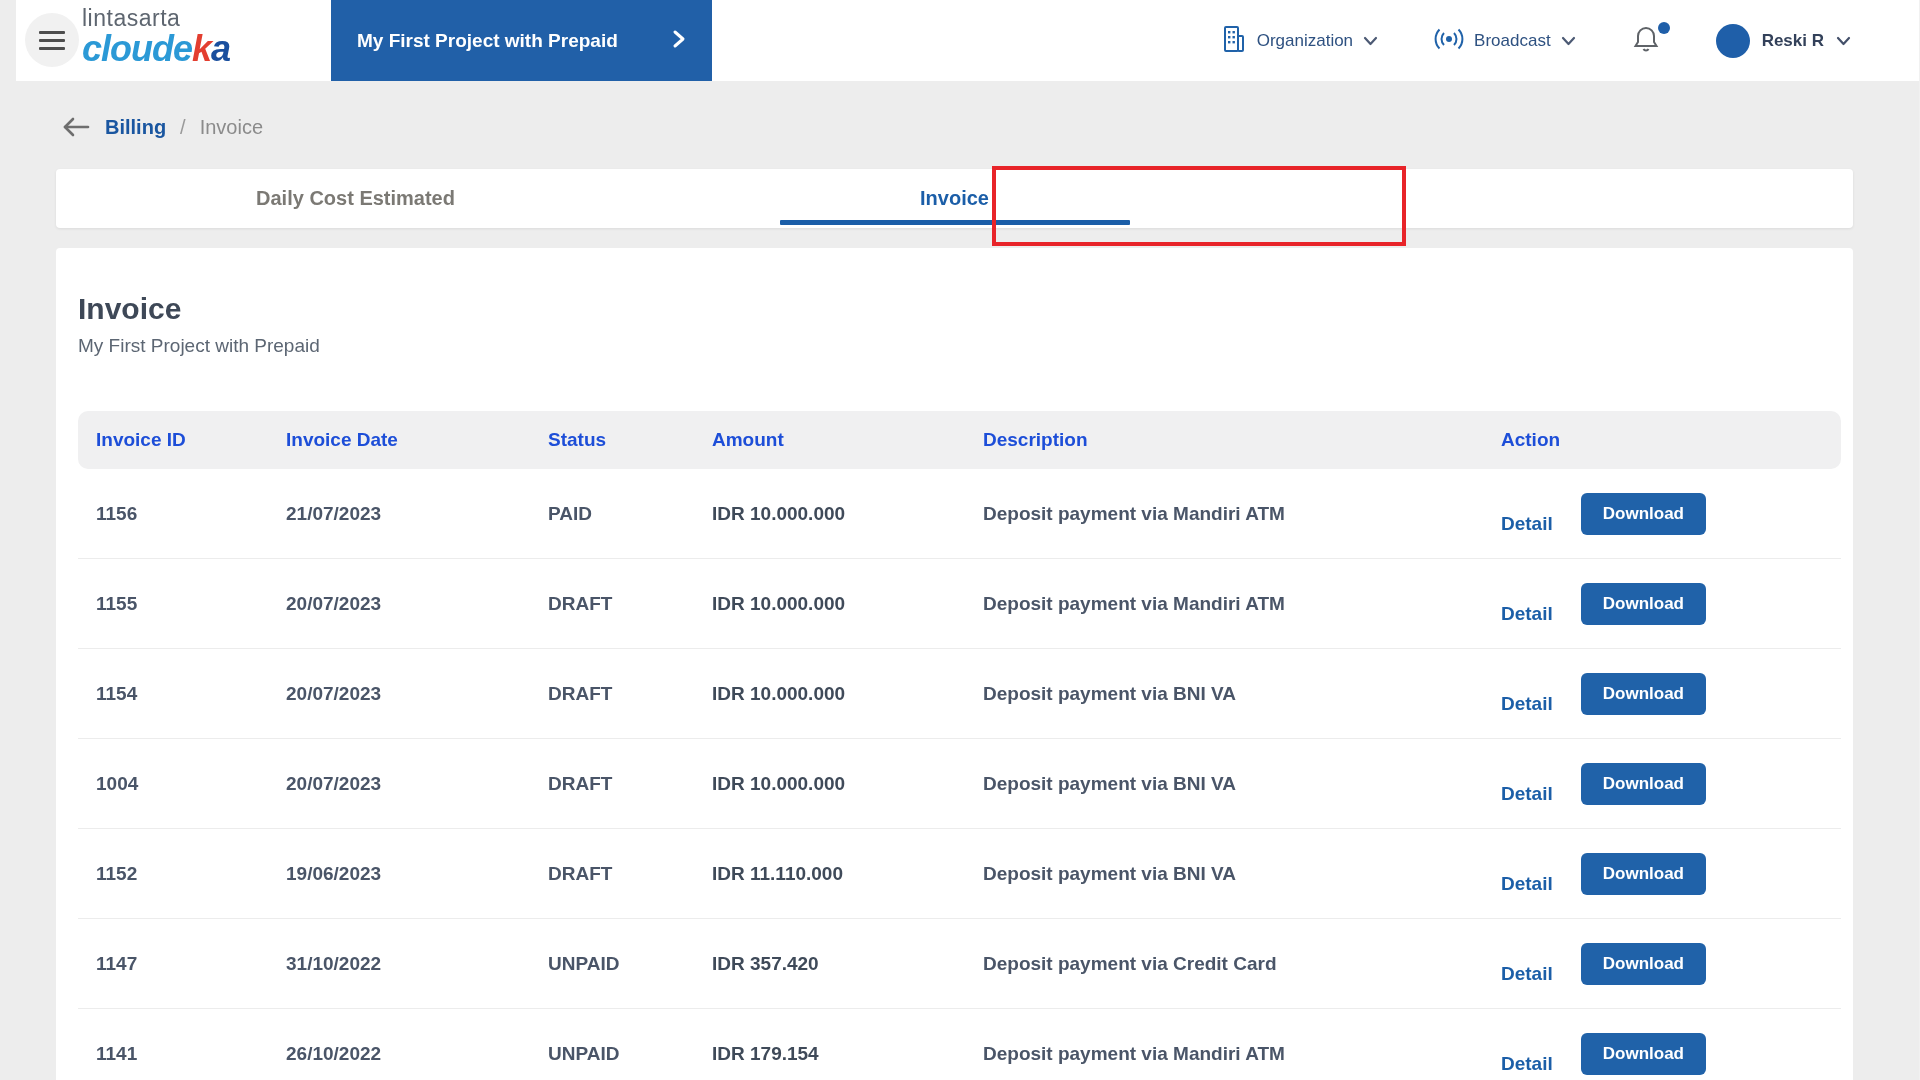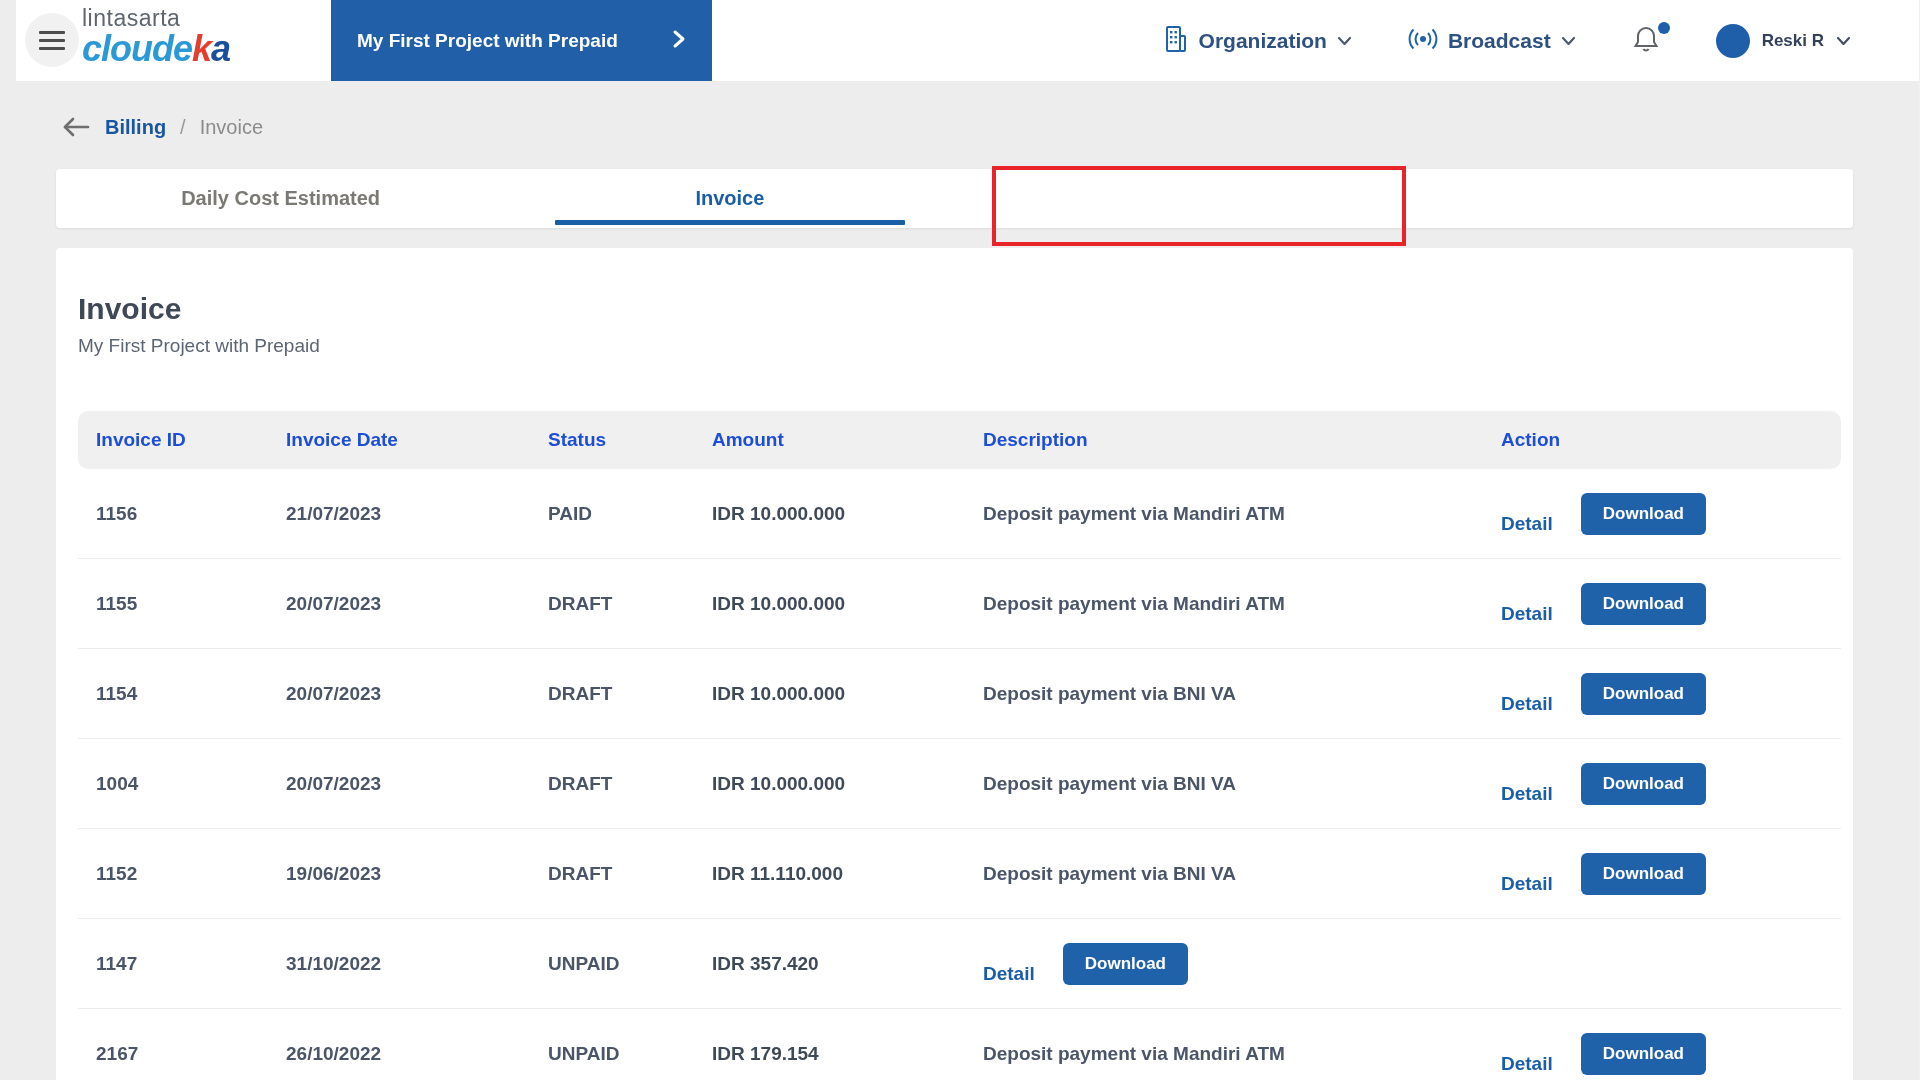--- a/index.html
+++ b/index.html
@@ -18,40 +18,40 @@
   .logo-top { font-size:23px; color:#5e6670; letter-spacing:0.5px; }
   .logo-bottom { font-size:36px; font-weight:800; font-style:italic; letter-spacing:-1px; }
   .project-btn { position:absolute; left:315px; top:0; width:381px; height:81px;
                  background:#2160a8; border:none; color:#ffffff; display:flex;
                  align-items:center; justify-content:space-between; padding:0 26px;
                  cursor:pointer; }
   .project-btn .lbl { font-size:19px; font-weight:700; }
   .topbar-right { position:absolute; right:85px; top:0; height:81px; display:flex;
                   align-items:center; gap:56px; }
   .tb-group { display:flex; align-items:center; gap:10px; cursor:pointer; }
-  .tb-label { font-size:21px; font-weight:700; color:#2e5181; }
+  .tb-label { font-size:17px; font-weight:400; color:#2e5181; }
   .chev { display:inline-block; }
   .bell-wrap { position:relative; cursor:pointer; }
   .bell-dot { position:absolute; top:-2px; right:-10px; width:12px; height:12px;
               border-radius:50%; background:#1f5fa9; }
   .user-group { display:flex; align-items:center; gap:12px; cursor:pointer; }
   .avatar { width:34px; height:34px; border-radius:50%; background:#1f5fa9; }
   .user-name { font-size:17px; font-weight:700; color:#33415a; }
 
   
   .breadcrumb { display:flex; align-items:center; gap:14px; margin:30px 0 0 45px; height:32px; }
   .back-arrow { cursor:pointer; display:flex; align-items:center; }
   .bc-primary { font-size:20px; font-weight:700; color:#1a56a0; cursor:pointer; }
   .bc-sep { font-size:20px; color:#9a9a9a; }
   .bc-current { font-size:20px; color:#8b8b8b; }
 
   
   .tabbar { position:relative; margin:26px 0 0 40px; width:1797px; height:59px;
             background:#ffffff; border-radius:4px; box-shadow:0 1px 3px rgba(0,0,0,0.08);
-            display:grid; grid-template-columns:repeat(4,1fr); }
+            display:grid; grid-template-columns:repeat(3,1fr); }
   .tab { position:relative; display:flex; align-items:center; justify-content:center;
          font-size:20px; font-weight:700; color:#7b7974; cursor:pointer; }
   .tab.active { color:#1b5ea8; }
   .tab.active::after { content:""; position:absolute; bottom:3px; left:50%;
                        transform:translateX(-50%); width:350px; height:5px;
                        background:#1b5ea8; border-radius:1px; }
   .annotation-box { position:absolute; left:936px; top:-3px; width:414px; height:80px;
                     border:4px solid #e82429; pointer-events:none; z-index:5; }
 
   
@@ -258,27 +258,28 @@
             <span class="cell-action">
               <span class="detail-link">Detail</span>
               <button class="download-btn">Download</button>
             </span>
           </div>
           <div class="t-row">
             <span>1147</span>
             <span>31/10/2022</span>
             <span>UNPAID</span>
             <span class="cell-amount">IDR 357.420</span>
-            <span class="cell-action">
-              <span class="detail-link">Detail</span>
-              <button class="download-btn">Download</button>
-            </span>
-          </div>
-          <div class="t-row">
-            <span>2167</span>
+            <span>Deposit payment via Credit Card</span>
+            <span class="cell-action">
+              <span class="detail-link">Detail</span>
+              <button class="download-btn">Download</button>
+            </span>
+          </div>
+          <div class="t-row">
+            <span>1141</span>
             <span>26/10/2022</span>
             <span>UNPAID</span>
             <span class="cell-amount">IDR 179.154</span>
             <span>Deposit payment via Mandiri ATM</span>
             <span class="cell-action">
               <span class="detail-link">Detail</span>
               <button class="download-btn">Download</button>
             </span>
           </div>
         </div>

